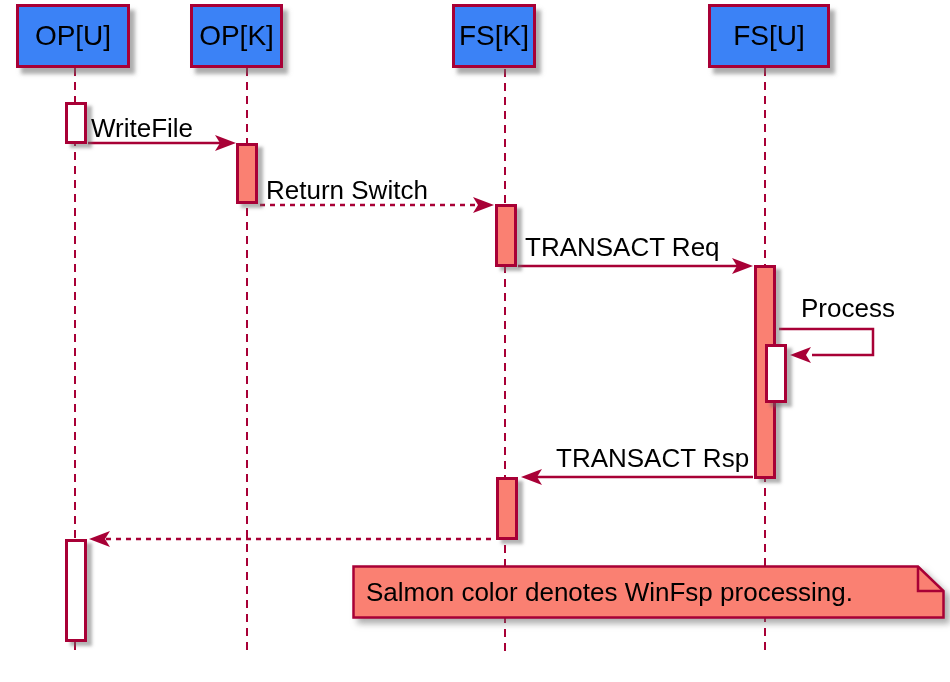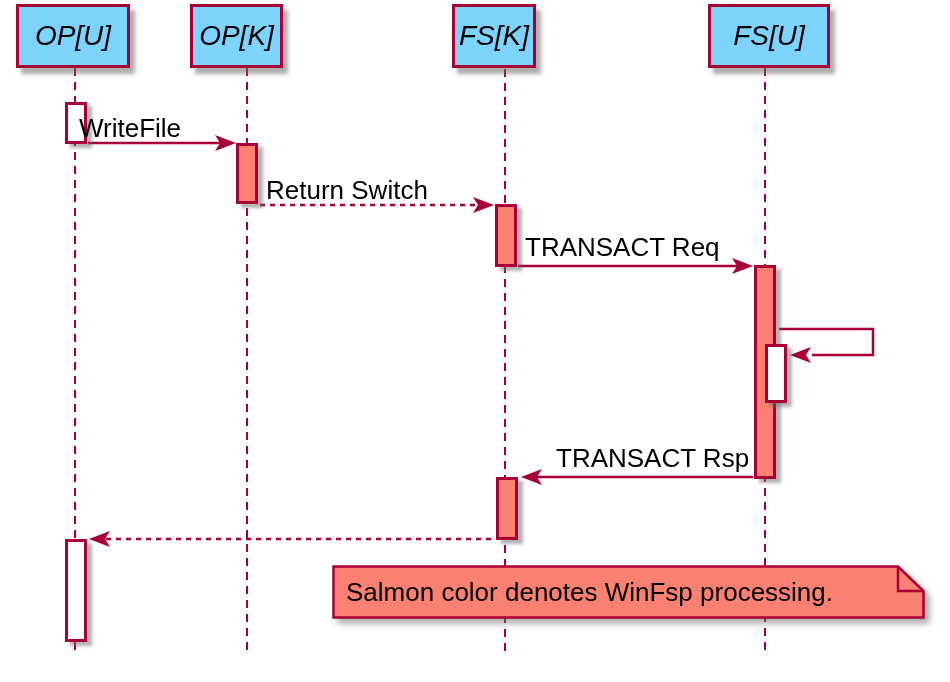--- a/index.html
+++ b/index.html
@@ -13,23 +13,23 @@
     background:repeating-linear-gradient(to bottom,#A80036 0 8px,transparent 8px 14px);
   }
   
   svg.arrows{position:absolute;left:0;top:0;z-index:2;}
   svg.arrows line,svg.arrows path{stroke:#A80036;stroke-width:2.5;fill:none;}
   svg.arrows .dash{stroke-dasharray:5 5;}
   svg.arrows polygon{fill:#A80036;stroke:none;}
   
   .head{
     position:absolute;top:4px;height:64px;z-index:3;
-    background:#7dd3fc;border:3px solid #A80036;box-sizing:border-box;
+    background:#3b82f6;border:3px solid #A80036;box-sizing:border-box;
     display:flex;align-items:center;justify-content:center;
-    font-size:28px;box-shadow:5px 6px 4px rgba(105,105,105,0.55);font-style:italic;
+    font-size:28px;box-shadow:5px 6px 4px rgba(105,105,105,0.55);
   }
   
   .act{
     position:absolute;width:22px;z-index:3;box-sizing:border-box;
     border:3px solid #A80036;box-shadow:5px 4px 3px rgba(105,105,105,0.5);
   }
   .act.white{background:#FFFFFF;}
   .act.salmon{background:#FA8072;}
   .act.nested{z-index:4;}
   
@@ -87,26 +87,27 @@
   </div>
 
   <div class="act white" style="left:65px;top:102px;height:42px"></div>
   <div class="act salmon" style="left:236px;top:143px;height:61px"></div>
   <div class="act salmon" style="left:495px;top:204px;height:63px"></div>
   <div class="act salmon" style="left:754px;top:265px;height:214px"></div>
   <div class="act white nested" style="left:765px;top:344px;height:59px"></div>
   <div class="act salmon" style="left:496px;top:477px;height:63px"></div>
   <div class="act white" style="left:65px;top:539px;height:103px"></div>
 
-  <div class="msg" style="left:79px;top:114px">WriteFile</div>
+  <div class="msg" style="left:91px;top:114px">WriteFile</div>
   <div class="msg" style="left:266px;top:176px">Return Switch</div>
   <div class="msg" style="left:525px;top:233px">TRANSACT Req</div>
+  <div class="msg" style="left:801px;top:294px">Process</div>
   <div class="msg" style="left:556px;top:444px">TRANSACT Rsp</div>
 
-  <div class="note" style="left:332px;top:565px;width:593px;height:44px">
+  <div class="note" style="left:352px;top:565px;width:593px;height:44px">
     <svg width="593" height="54" viewBox="0 0 593 54">
       <path d="M1.5,1.5 H566 L591.5,26 V52.5 H1.5 Z" fill="#FA8072" stroke="#A80036" stroke-width="2.5"></path>
       <path d="M566,1.5 V26 H591.5" fill="none" stroke="#A80036" stroke-width="2.5"></path>
     </svg>
     <div class="note-text">Salmon color denotes WinFsp processing.</div>
   </div>
 
 </div>
 
 </body></html>

